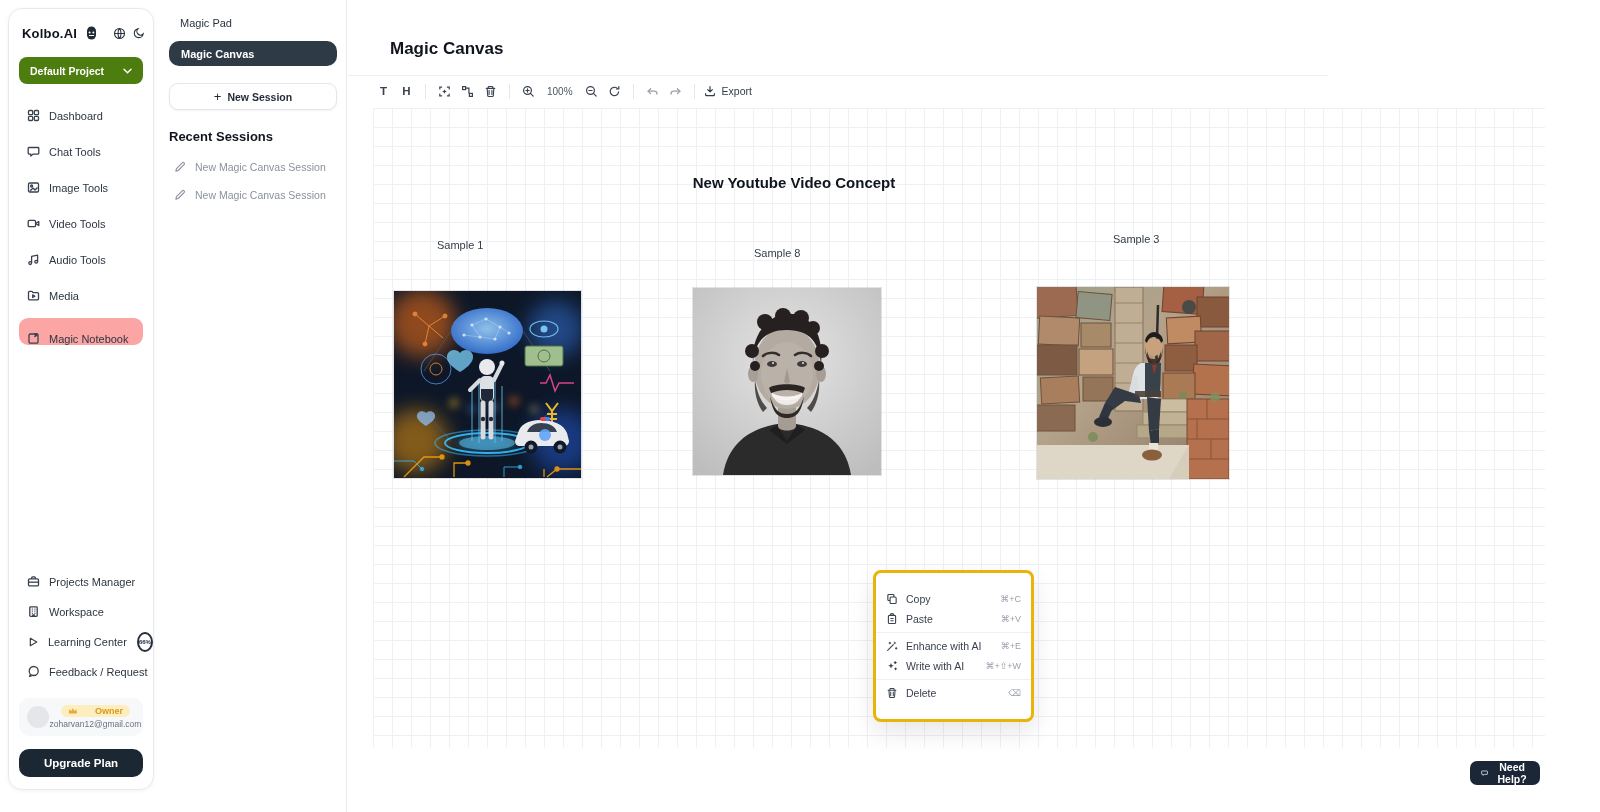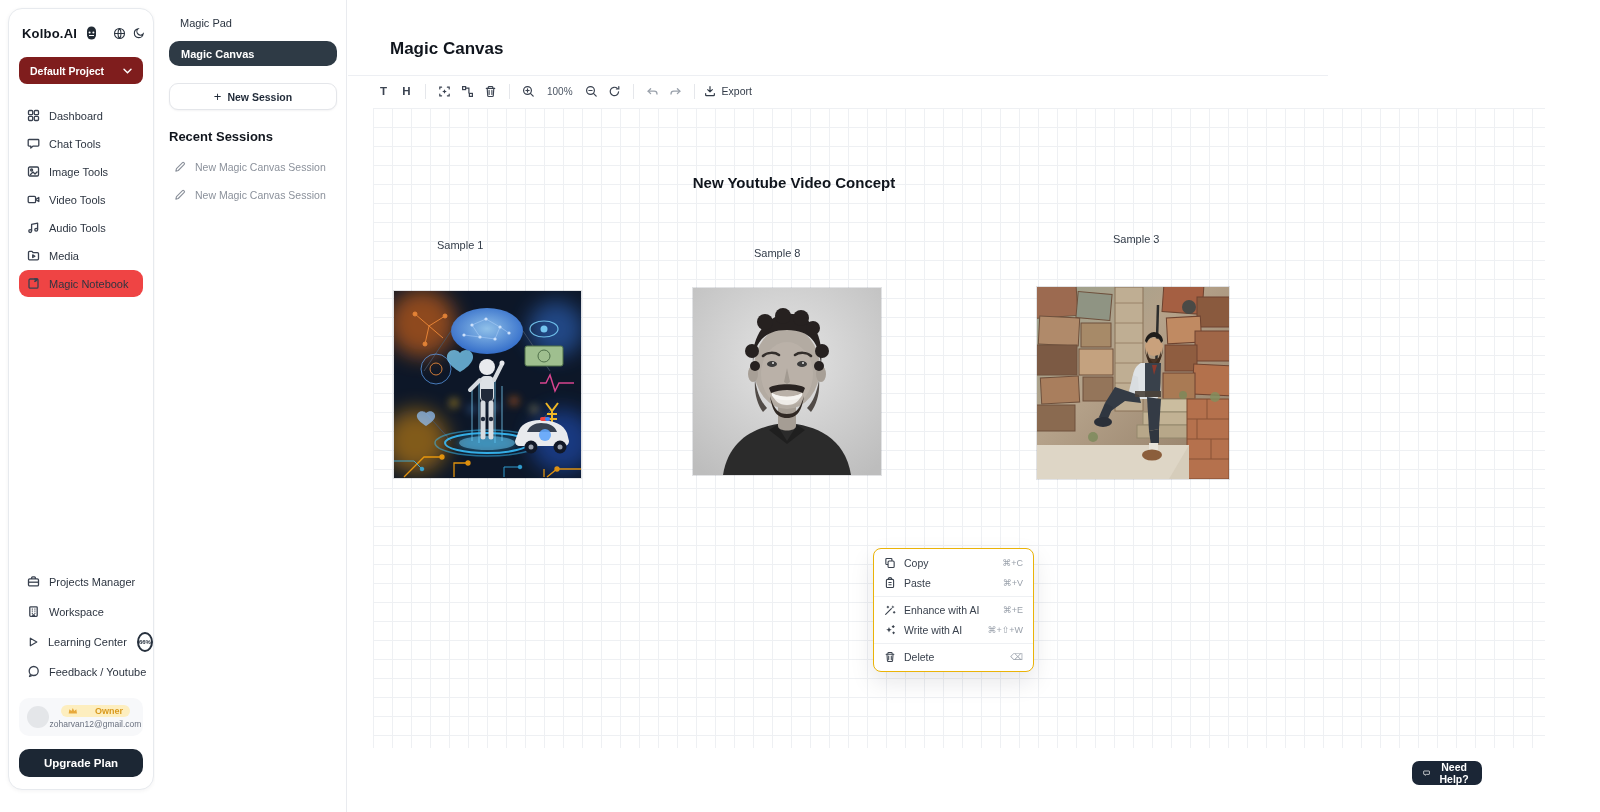--- a/index.html
+++ b/index.html
@@ -16,30 +16,30 @@
     background:#fff; border:1px solid #e7eaee; border-radius:14px;
     box-shadow:0 1px 4px rgba(15,23,42,.05);
     display:flex; flex-direction:column; padding:16px 10px 12px;
   }
   .logo-row { display:flex; align-items:center; gap:7px; padding:0 3px; margin-bottom:16px; }
   .brand { font-weight:bold; font-size:13px; color:#10151d; letter-spacing:.2px; }
   .logo-row .spacer { flex:1; }
   .icon-btn { display:flex; align-items:center; justify-content:center; width:16px; height:16px; color:#2b3440; cursor:pointer; }
   .project-btn {
     display:flex; align-items:center; justify-content:space-between;
-    background:#7f1d1d; color:#fff; border:none; border-radius:8px;
+    background:#4d7c0f; color:#fff; border:none; border-radius:8px;
     height:27px; padding:0 11px; font-size:10.5px; font-weight:bold;
     font-family:inherit; width:100%; margin-bottom:18px; cursor:pointer;
   }
-  .nav { display:flex; flex-direction:column; gap:1px; }
+  .nav { display:flex; flex-direction:column; gap:9px; }
   .nav-item {
     display:flex; align-items:center; gap:9px; height:27px; padding:0 8px;
     border-radius:9px; font-size:11px; color:#2d3541; cursor:pointer; white-space:nowrap;
   }
-  .nav-item.active { background:#ef4444; }
+  .nav-item.active { background:#fca5a5;align-items:flex-end; }
   .nav-item svg { flex:0 0 auto; }
   .sidebar-bottom { margin-top:auto; display:flex; flex-direction:column; gap:3px; }
   .ring-badge {
     width:20px; height:20px; border-radius:50%; border:2px solid #26303d;
     display:flex; align-items:center; justify-content:center;
     font-size:6px; font-weight:bold; color:#26303d; margin-left:1px; background:#fff;
   }
   .user-card {
     background:#f7f8fa; border-radius:10px; padding:7px 8px;
     display:flex; align-items:center; gap:7px; margin:10px 0;
@@ -112,35 +112,35 @@
   }
   .sample-label { position:absolute; font-size:11px; color:#333c49; cursor:move; }
   .canvas-img {
     position:absolute; box-shadow:0 0 0 1px rgba(15,23,42,.12); overflow:hidden;
     cursor:move; background:#fff;
   }
   .canvas-img svg { display:block; }
 
   
   .context-menu {
-    position:absolute; left:873px; top:548px; width:161px;
-    background:#fff; border:1px solid #eab308; border-radius:8px;
-    box-shadow:0 10px 24px rgba(15,23,42,.10); padding:4px 0; z-index:5;
+    position:absolute; left:873px; top:570px; width:161px;
+    background:#fff; border:3px solid #eab308; border-radius:8px;
+    box-shadow:0 10px 24px rgba(15,23,42,.10); padding:16px 0; z-index:5;
   }
   .menu-item {
     display:flex; align-items:center; gap:8px; height:20px; padding:0 10px;
     font-size:10.5px; color:#39414d; cursor:pointer;
   }
   .menu-item svg { flex:0 0 auto; }
   .menu-shortcut { margin-left:auto; font-size:9px; color:#9aa1ab; }
   .menu-divider { height:1px; background:#eef0f3; margin:3px 0; }
 
   
   .help-btn {
-    position:absolute; left:1412px; top:761px; height:24px;
+    position:absolute; left:1470px; top:761px; height:24px;
     background:#1b2636; color:#fff; border:none; border-radius:7px;
     display:flex; align-items:center; gap:7px; padding:0 11px;
     font-size:10.5px; font-weight:bold; cursor:pointer; font-family:inherit;
   }
 </style>
 </head>
 <body>
 
 <div class="app">
 
@@ -254,21 +254,21 @@
             <path d="M3.6 2.4l7 4.1-7 4.1z"></path>
           </svg>
         <span>Learning Center</span>
         <span class="ring-badge">66%</span>
       </div>
       <div class="nav-item">
         <svg width="13" height="13" viewBox="0 0 13 13" fill="none" stroke="#39414f" stroke-width="1.3" stroke-linejoin="round">
             <circle cx="6.7" cy="6" r="4.5"></circle>
             <path d="M3.4 9.6l-.9 1.9 2.1-.6"></path>
           </svg>
-        <span>Feedback / Youtube</span>
+        <span>Feedback / Request</span>
       </div>
 
       <div class="user-card">
         <span class="avatar"></span>
         <span class="user-meta">
           <span class="owner-badge">
             <svg width="9" height="8" viewBox="0 0 13 11">
                 <path d="M1 9l1-6 3 2.6L7 1l2 4.6L12 3l1 6z" fill="#e7a93c"></path>
               </svg>
             <span>Owner</span>

